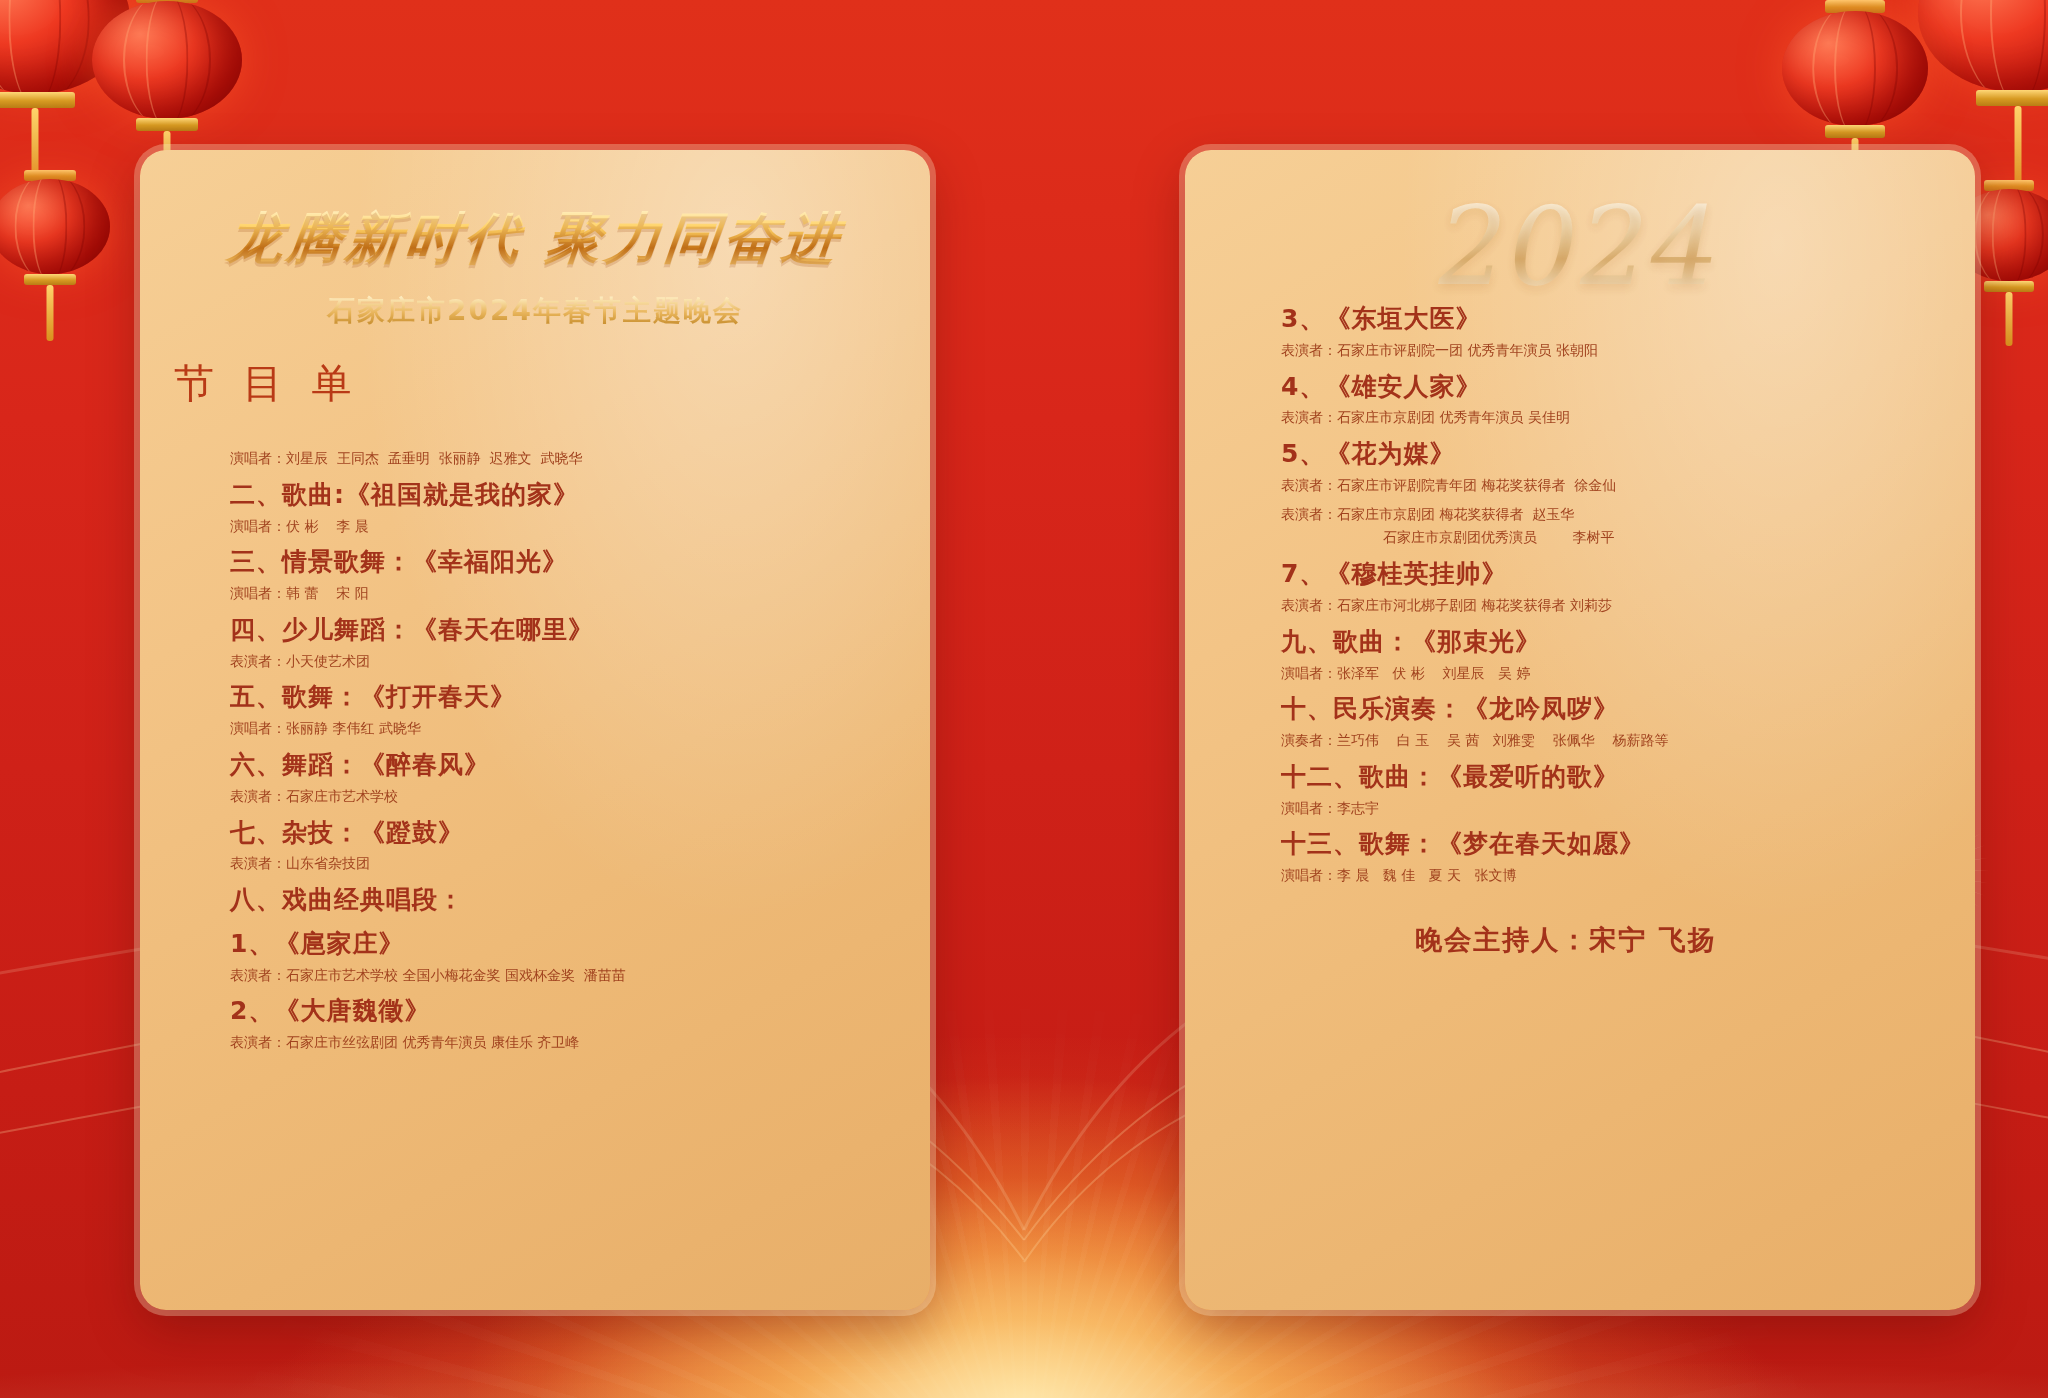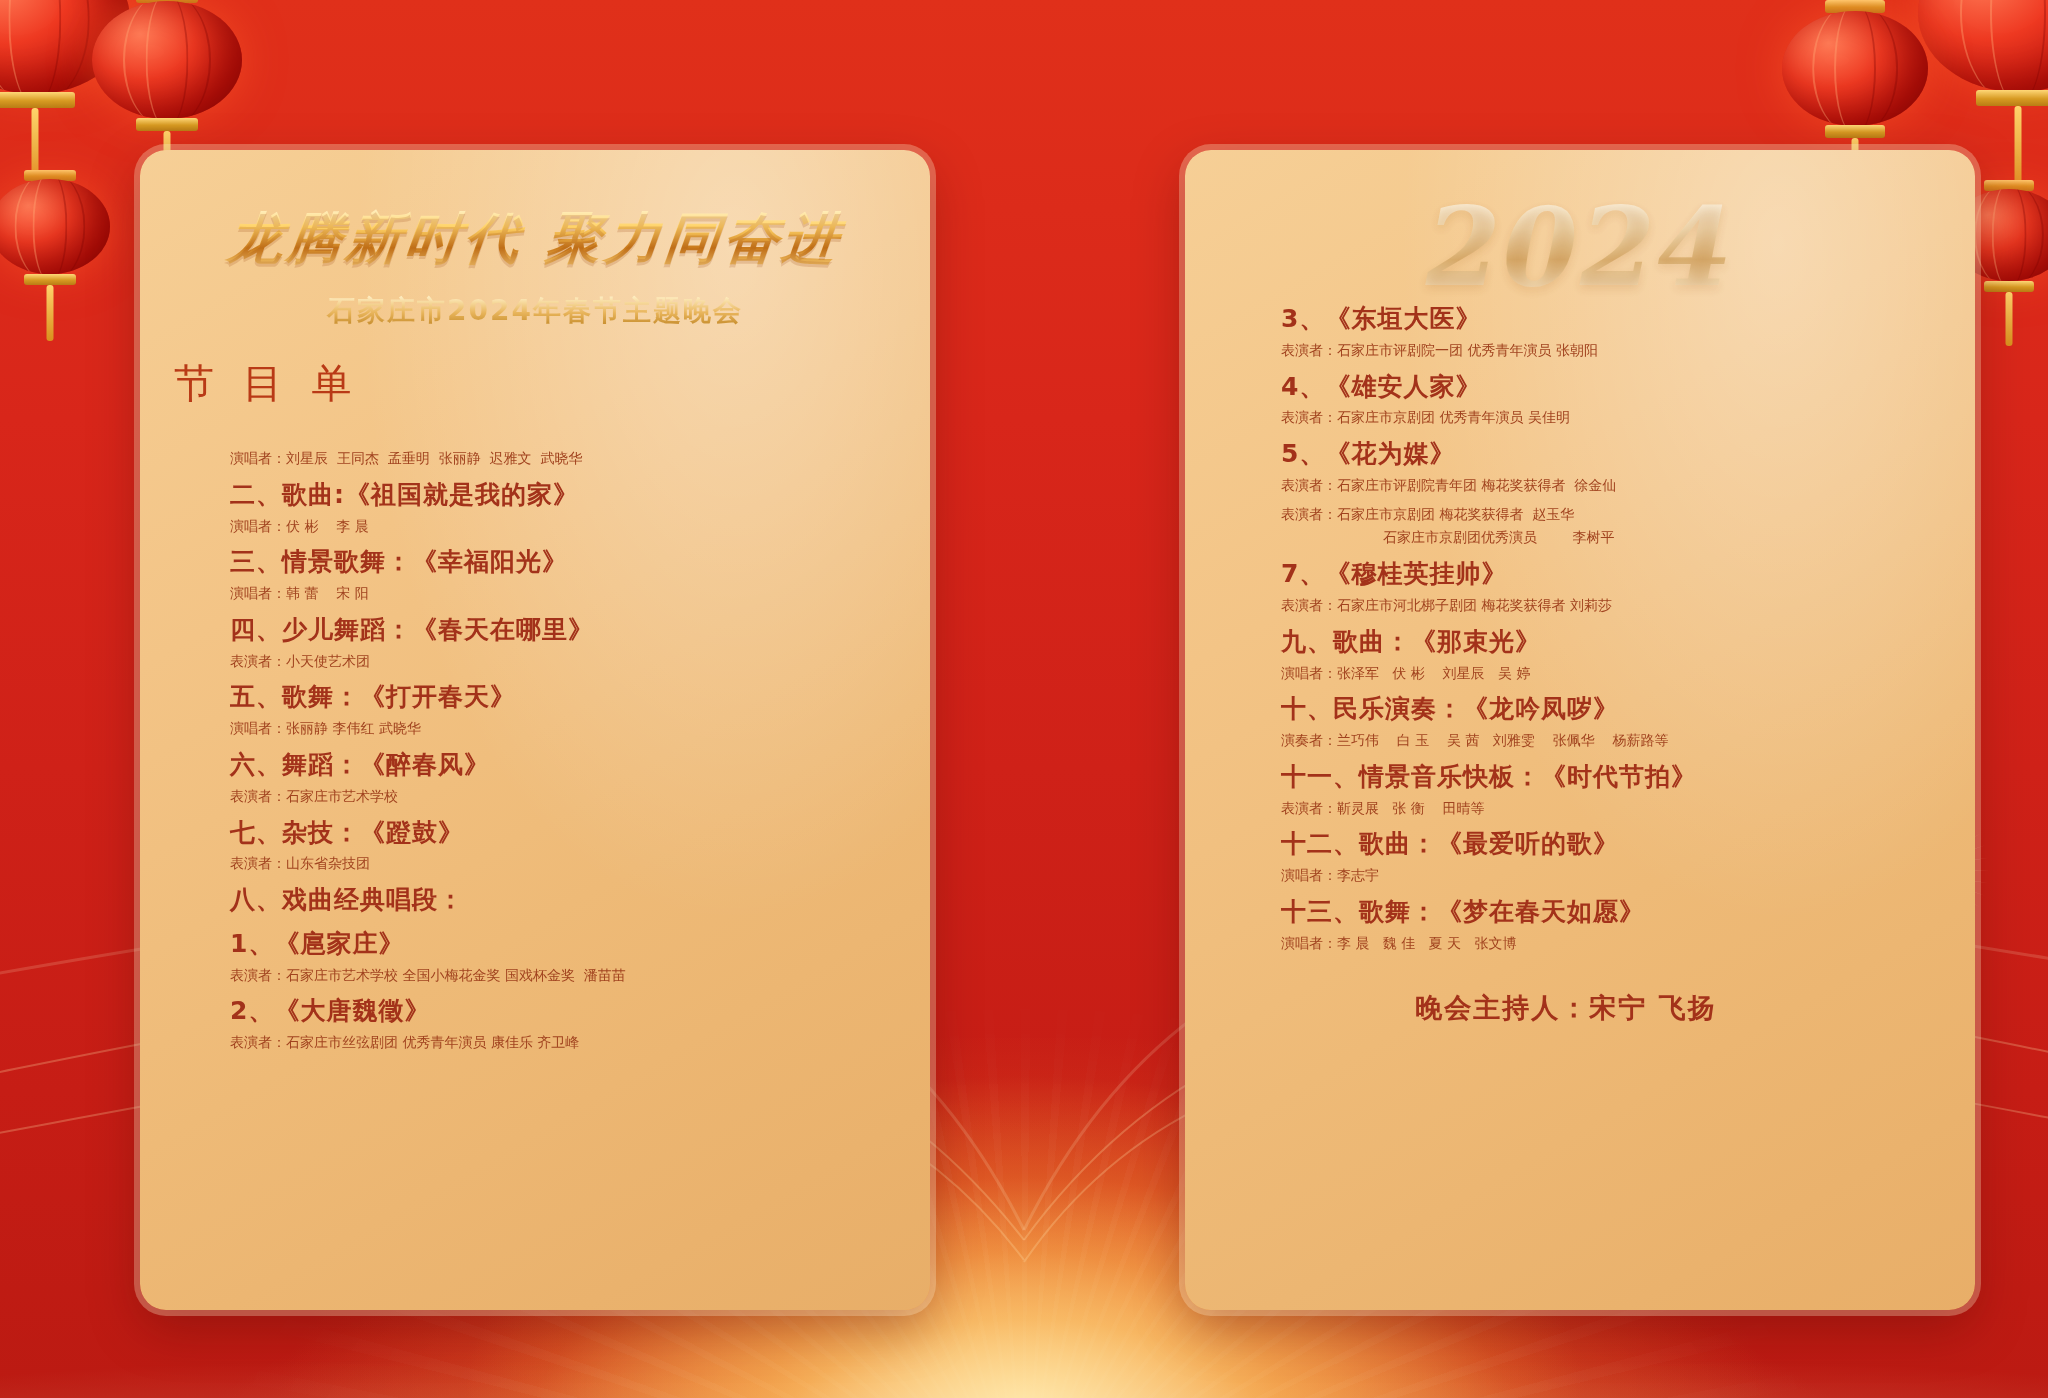--- a/index.html
+++ b/index.html
@@ -197,21 +197,21 @@
   }
 
   
   .yearmark {
     position: absolute;
     top: 34px; left: 0; right: 0;
     text-align: center;
     font-family: "DejaVu Serif","Liberation Serif",serif;
     font-size: 108px;
     font-style: italic;
-    font-weight: bold;
+    font-weight: normal;
     letter-spacing: 2px;
     background: linear-gradient(180deg,#fffaf0 5%, #f2dcb4 35%, #d9ae6d 60%, #fff3da 92%);
     -webkit-background-clip: text;
     background-clip: text;
     color: transparent;
     opacity: .88;
     text-shadow: 0 4px 10px rgba(160,90,20,0.18);
     z-index: 1;
   }
 
@@ -370,24 +370,20 @@
         </div>
         <div class="prg">
           <div class="prg-title">九、歌曲：《那束光》</div>
           <div class="prg-perf">演唱者：张泽军   伏 彬    刘星辰   吴 婷</div>
         </div>
         <div class="prg">
           <div class="prg-title">十、民乐演奏：《龙吟凤哕》</div>
           <div class="prg-perf">演奏者：兰巧伟    白 玉    吴 茜   刘雅雯    张佩华    杨薪路等</div>
         </div>
         <div class="prg">
-          <div class="prg-title">十一、情景音乐快板：《时代节拍》</div>
-          <div class="prg-perf">表演者：靳灵展   张 衡    田晴等</div>
-        </div>
-        <div class="prg">
           <div class="prg-title">十二、歌曲：《最爱听的歌》</div>
           <div class="prg-perf">演唱者：李志宇</div>
         </div>
         <div class="prg">
           <div class="prg-title">十三、歌舞：《梦在春天如愿》</div>
           <div class="prg-perf">演唱者：李 晨   魏 佳   夏 天   张文博</div>
         </div>
       </div>
 
       <div class="host">晚会主持人：宋宁 飞扬</div>

